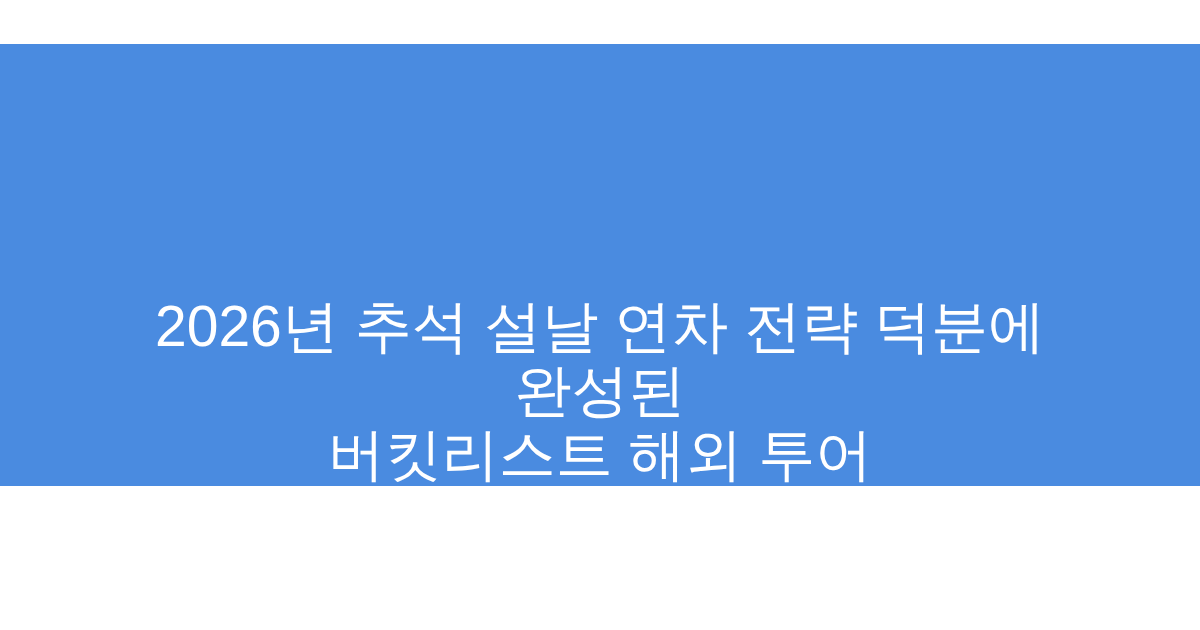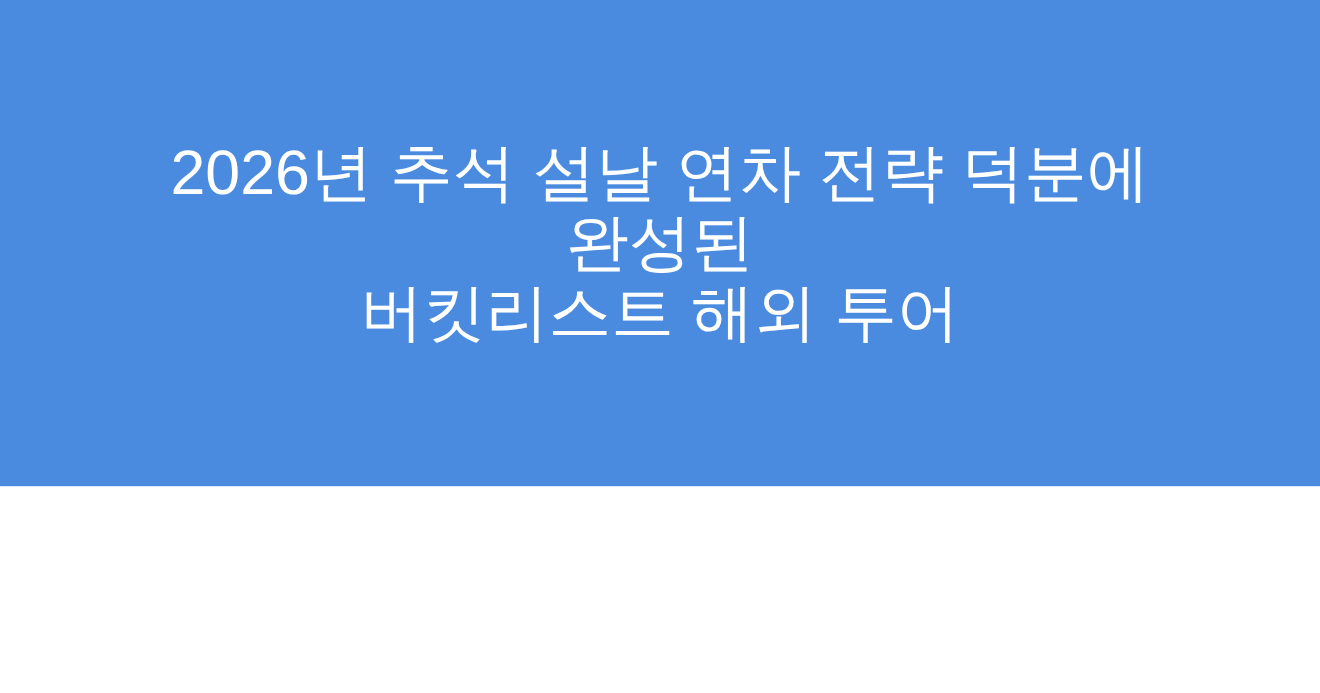--- a/index.html
+++ b/index.html
@@ -14,23 +14,24 @@
     overflow: hidden;
     font-family: "Liberation Sans", "DejaVu Sans", sans-serif;
   }
 
   #og-card {
     position: relative;
     width: 1200px;
     height: 442px;
     box-sizing: border-box;
     display: flex;
-    align-items: center;
+    align-items: flex-end;
     justify-content: center;
     background-color: #4a8be0; 
+    margin-top: 44px;
   }
 
   #title-block {
     width: 1000px;
     margin: 0;
     padding: 0;
     text-align: center;
     color: #ffffff;
     font-family: "Liberation Sans", "DejaVu Sans", sans-serif;
     font-weight: 400;

